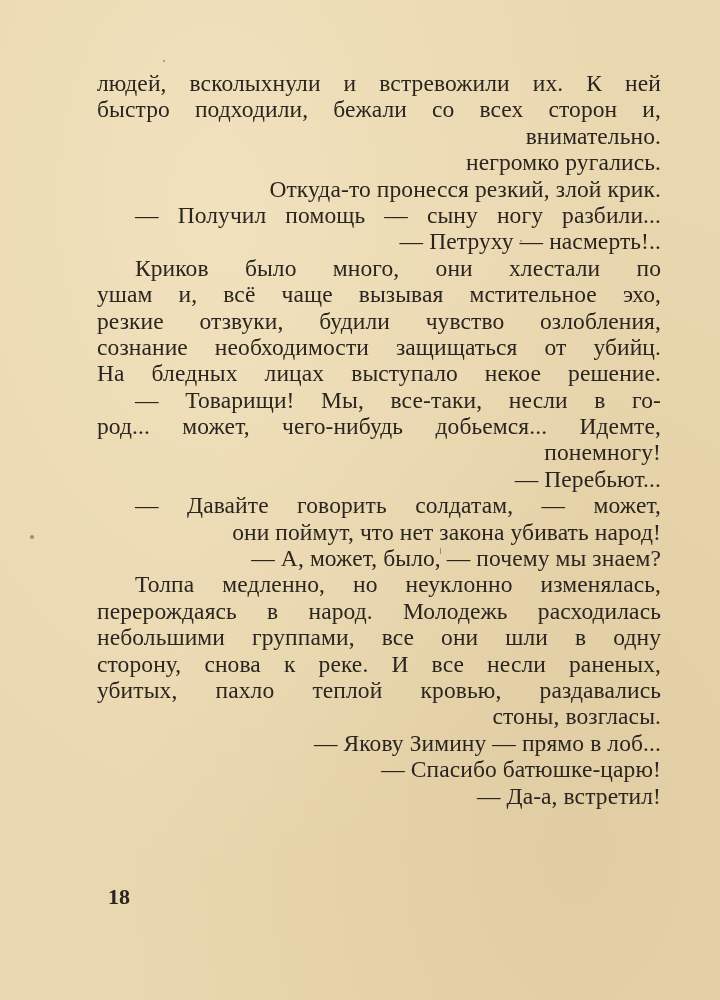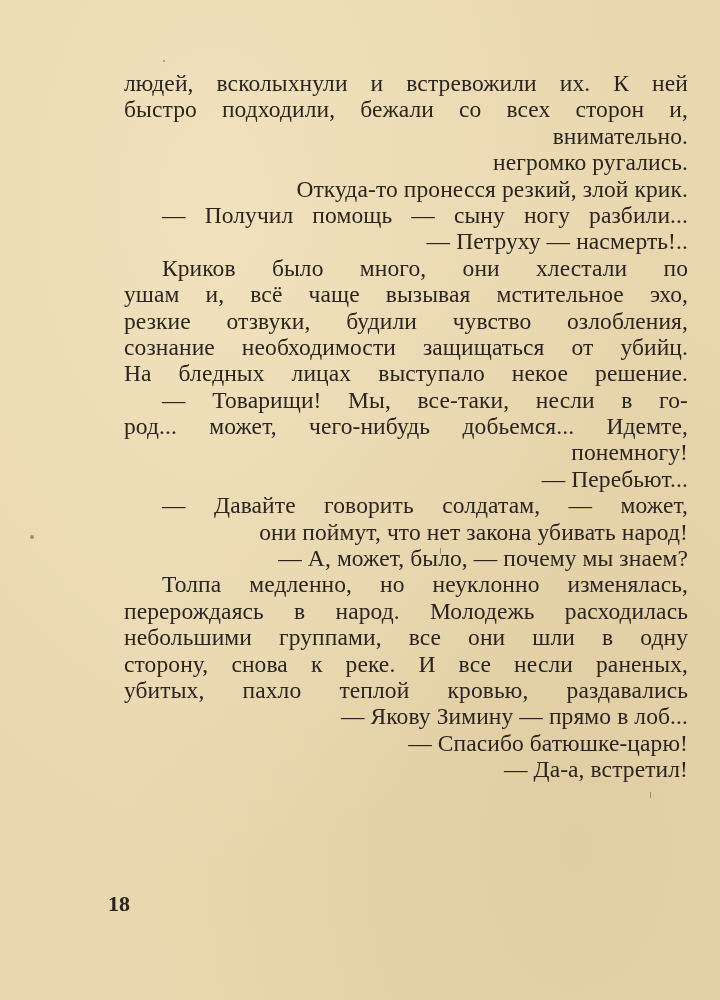--- a/index.html
+++ b/index.html
@@ -13,21 +13,21 @@
       background-image:
         radial-gradient(ellipse at 30% 20%, rgba(255,245,215,0.35) 0%, rgba(0,0,0,0) 60%),
         radial-gradient(ellipse at 80% 85%, rgba(200,175,125,0.25) 0%, rgba(0,0,0,0) 55%);
       position: relative;
       overflow: hidden;
       font-family: "Liberation Serif", "DejaVu Serif", serif;
       color: #2b2520;
     }
     .page {
       position: absolute;
-      left: 124px;
+      left: 97px;
       top: 70px;
       width: 564px;
     }
     .line {
       display: block;
       height: 26.4px;
       line-height: 26.4px;
       font-size: 23.5px;
       white-space: nowrap;
       letter-spacing: 0.1px;
@@ -43,21 +43,20 @@
       text-align: right;
     }
     .page-number {
       position: absolute;
       left: 108px;
       top: 884px;
       font-size: 22px;
       font-weight: bold;
       font-family: "Liberation Serif", serif;
       color: #2b2520;
-      margin-top: 7px;
     }
     .speck {
       position: absolute;
       background: #6a5a45;
       border-radius: 50%;
       opacity: 0.6;
     }
   </style>
 </head>
 <body>
@@ -80,20 +79,21 @@
   <span class="line left">понемногу!</span>
   <span class="line left indent">— Перебьют...</span>
   <span class="line justify indent">— Давайте говорить солдатам, — может,</span>
   <span class="line left">они поймут, что нет закона убивать народ!</span>
   <span class="line left indent">— А, может, было, — почему мы знаем?</span>
   <span class="line justify indent">Толпа медленно, но неуклонно изменялась,</span>
   <span class="line justify">перерождаясь в народ. Молодежь расходилась</span>
   <span class="line justify">небольшими группами, все они шли в одну</span>
   <span class="line justify">сторону, снова к реке. И все несли раненых,</span>
   <span class="line justify">убитых, пахло теплой кровью, раздавались</span>
+  <span class="line left">стоны, возгласы.</span>
   <span class="line left indent">— Якову Зимину — прямо в лоб...</span>
   <span class="line left indent">— Спасибо батюшке-царю!</span>
   <span class="line left indent">— Да-а, встретил!</span>
 </div>
 
 <div class="page-number">18</div>
 
 <div class="speck" style="left:30px;top:535px;width:4px;height:4px;"></div>
 <div class="speck" style="left:520px;top:240px;width:2px;height:2px;"></div>
 <div class="speck" style="left:440px;top:548px;width:1px;height:6px;border-radius:0;"></div>

